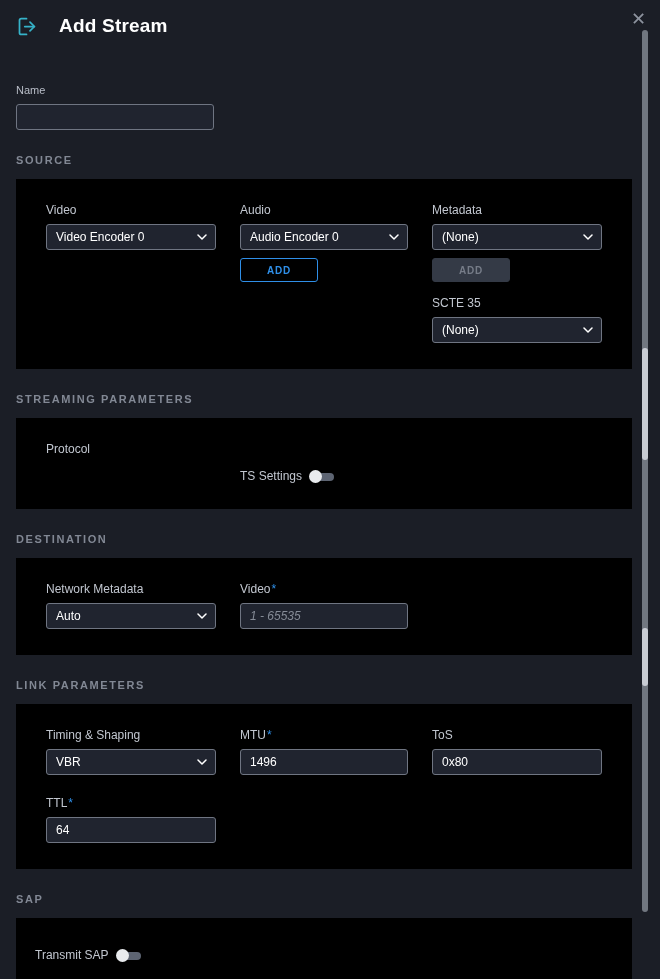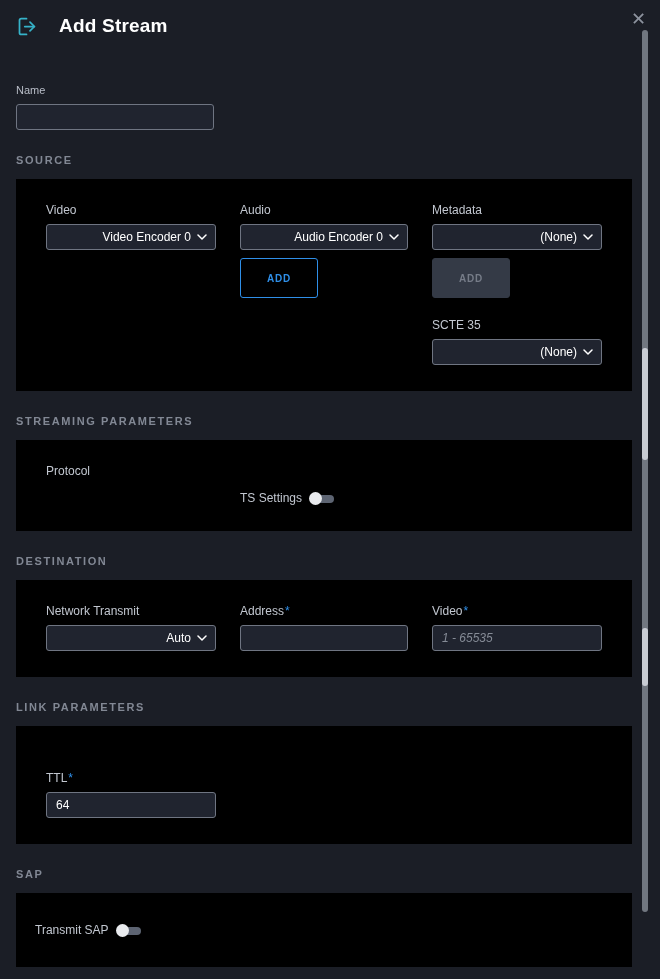--- a/index.html
+++ b/index.html
@@ -36,37 +36,37 @@
     outline:none;
   }
   input.txt::placeholder { color:#858b96; font-style:italic; }
 
   .select {
     position:relative; height:26px;
     background:#20242f;
     border:1px solid #6f7582; border-radius:3px;
     display:flex; align-items:center;
     padding:0 24px 0 9px; font-size:12px; color:#fff;
-    cursor:pointer; white-space:nowrap; overflow:hidden;justify-content:flex-end;
+    cursor:pointer; white-space:nowrap; overflow:hidden;
   }
   .select .chev { position:absolute; right:8px; top:50%; transform:translateY(-50%); display:flex; }
 
   .sect-head {
     font-size:11px; letter-spacing:1.6px; color:#828894;
     margin:24px 16px 13px; font-weight:700;
   }
   .panel { background:#000000; margin:0 28px 0 16px; padding:24px 30px 26px; }
 
   .grid3 { display:grid; grid-template-columns:170px 168px 170px; column-gap:24px; }
   .col3 { grid-column:3; }
   .col2 { grid-column:2; }
   .col1 { grid-column:1; }
 
   .btn-add {
-    height:40px; width:78px;
+    height:24px; width:78px;
     background:transparent; border:1px solid #2f8fe8; border-radius:3px;
     color:#2f8fe8; font-size:10px; font-weight:700; letter-spacing:.8px;
     font-family:"Liberation Sans", sans-serif; cursor:pointer;
   }
   .btn-add.disabled {
     background:#343a46; border-color:#343a46; color:#767c88; cursor:default;
   }
 
   .inline-field { display:flex; align-items:center; gap:7px; margin-top:27px; }
   .inline-field .field-label { margin-bottom:0; }
@@ -149,21 +149,21 @@
       </div>
     </div>
     <div class="grid3" style="margin-top:8px;">
       <div class="col2">
         <button class="btn-add">ADD</button>
       </div>
       <div class="col3">
         <button class="btn-add disabled">ADD</button>
       </div>
     </div>
-    <div class="grid3" style="margin-top:20px;">
+    <div class="grid3" style="margin-top:14px;">
       <div class="col3">
         <label class="field-label">SCTE 35</label>
         <div class="select">
           <span>(None)</span>
           <span class="chev">
             <svg width="10" height="6" viewBox="0 0 10 6" fill="none">
                 <path d="M1 1l4 4 4-4" stroke="#ffffff" stroke-width="1.5" stroke-linecap="round" stroke-linejoin="round"></path>
               </svg>
           </span>
         </div>
@@ -184,43 +184,60 @@
           <span class="knob"></span>
         </span>
       </div>
     </div>
   </div>
 
   <div class="sect-head">DESTINATION</div>
   <div class="panel">
     <div class="grid3">
       <div>
-        <label class="field-label">Network Transmit</label>
+        <label class="field-label">Network Metadata</label>
         <div class="select">
           <span>Auto</span>
           <span class="chev">
             <svg width="10" height="6" viewBox="0 0 10 6" fill="none">
                 <path d="M1 1l4 4 4-4" stroke="#ffffff" stroke-width="1.5" stroke-linecap="round" stroke-linejoin="round"></path>
               </svg>
           </span>
         </div>
-      </div>
-      <div>
-        <label class="field-label"><span>Address</span><span class="req">*</span></label>
-        <input class="txt" value="" style="">
       </div>
       <div>
         <label class="field-label"><span>Video</span><span class="req">*</span></label>
         <input class="txt" placeholder="1 - 65535" style="">
       </div>
     </div>
   </div>
 
   <div class="sect-head">LINK PARAMETERS</div>
   <div class="panel">
+    <div class="grid3">
+      <div>
+        <label class="field-label">Timing &amp; Shaping</label>
+        <div class="select">
+          <span>VBR</span>
+          <span class="chev">
+            <svg width="10" height="6" viewBox="0 0 10 6" fill="none">
+                <path d="M1 1l4 4 4-4" stroke="#ffffff" stroke-width="1.5" stroke-linecap="round" stroke-linejoin="round"></path>
+              </svg>
+          </span>
+        </div>
+      </div>
+      <div>
+        <label class="field-label"><span>MTU</span><span class="req">*</span></label>
+        <input class="txt" value="1496" style="">
+      </div>
+      <div>
+        <label class="field-label">ToS</label>
+        <input class="txt" value="0x80" style="">
+      </div>
+    </div>
     <div class="grid3" style="margin-top:21px;">
       <div class="col1">
         <label class="field-label"><span>TTL</span><span class="req">*</span></label>
         <input class="txt" value="64" style="">
       </div>
     </div>
   </div>
 
   <div class="sect-head">SAP</div>
   <div class="panel sap-panel">

